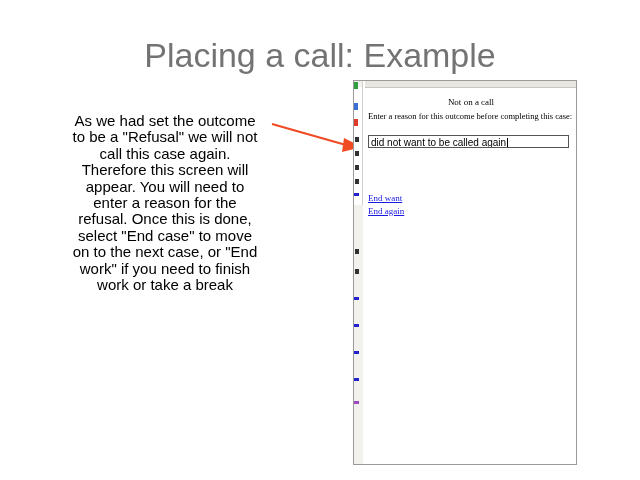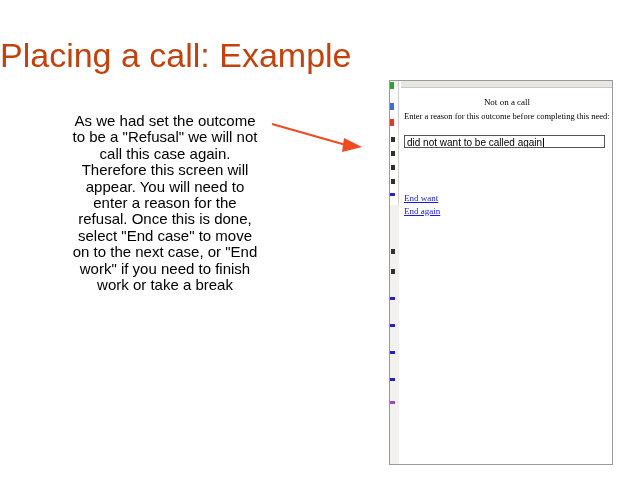--- a/index.html
+++ b/index.html
@@ -22,24 +22,25 @@
     height: 480px;
     background: #ffffff;
   }
 
   
   #slide-title {
     position: absolute;
     left: 0;
     top: 36px;
     width: 640px;
+    text-align: center;
     font-family: "Liberation Sans", sans-serif;
     font-size: 34px;
     font-weight: normal;
-    color: #c2410c;
+    color: #737373;
     letter-spacing: 0px;
     white-space: nowrap;
   }
 
   
   #body-text {
     position: absolute;
     left: 70px;
     top: 113px;
     width: 190px;
@@ -61,21 +62,20 @@
     pointer-events: none;
   }
 
   
   #embedded-shot {
     position: absolute;
     left: 353px;
     top: 80px;
     width: 224px;
     height: 385px;
-    margin-left: 36px;
   }
   #embedded-frame {
     position: absolute;
     left: 0; top: 0;
     width: 224px;
     height: 385px;
     background: #ffffff;
     border: 1px solid #9a9a9a;
     box-sizing: border-box;
     overflow: hidden;
@@ -248,21 +248,21 @@
         <div class="sb-frag" style="top:243px;"></div>
         <div class="sb-frag" style="top:270px;"></div>
         <div class="sb-frag" style="top:297px;"></div>
         <div class="sb-frag" style="top:320px;background:#9a4ac0;"></div>
       </div>
 
       <div id="dialog-body">
 
         <div id="dialog-heading">Not on a call</div>
 
-        <div id="dialog-instruction">Enter a reason for this outcome before completing this need:</div>
+        <div id="dialog-instruction">Enter a reason for this outcome before completing this case:</div>
 
         <div id="reason-input"><span>did not want to be called again</span><span class="caret"></span></div>
 
         <div id="link-end-case" class="dialog-link">End want</div>
 
         <div id="link-end-work" class="dialog-link">End again</div>
 
       </div>
     </div>
   </div>

